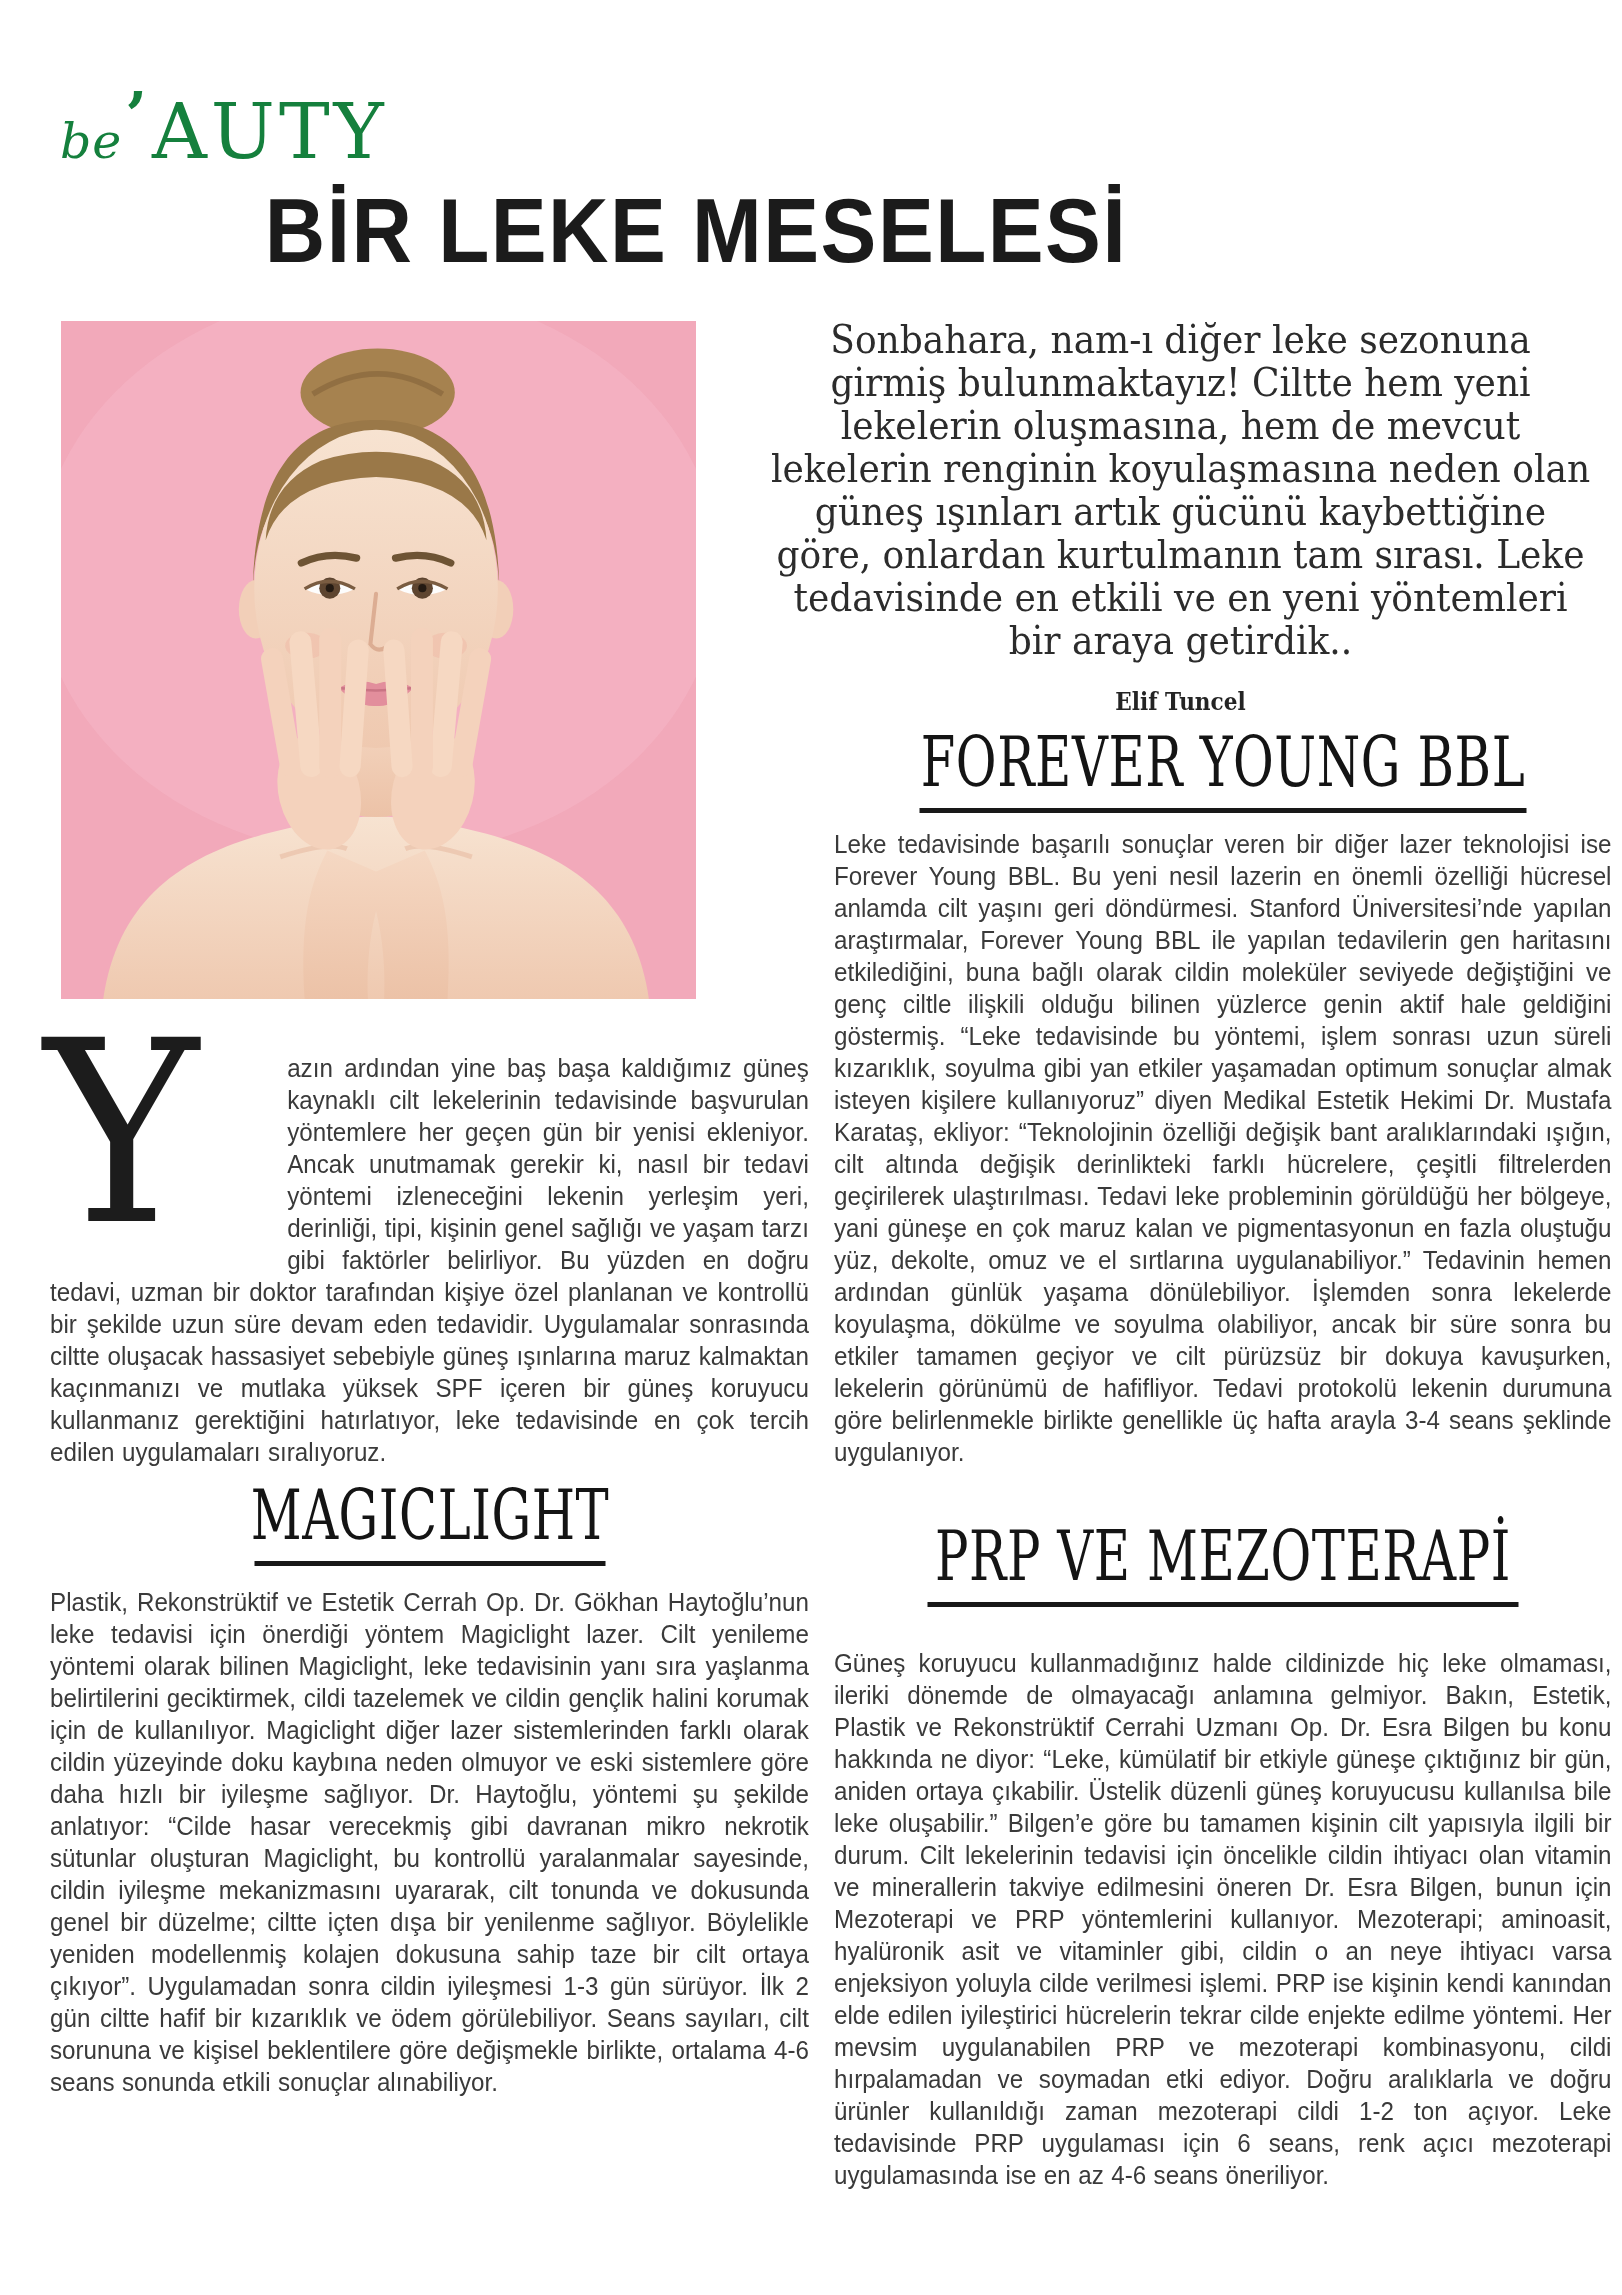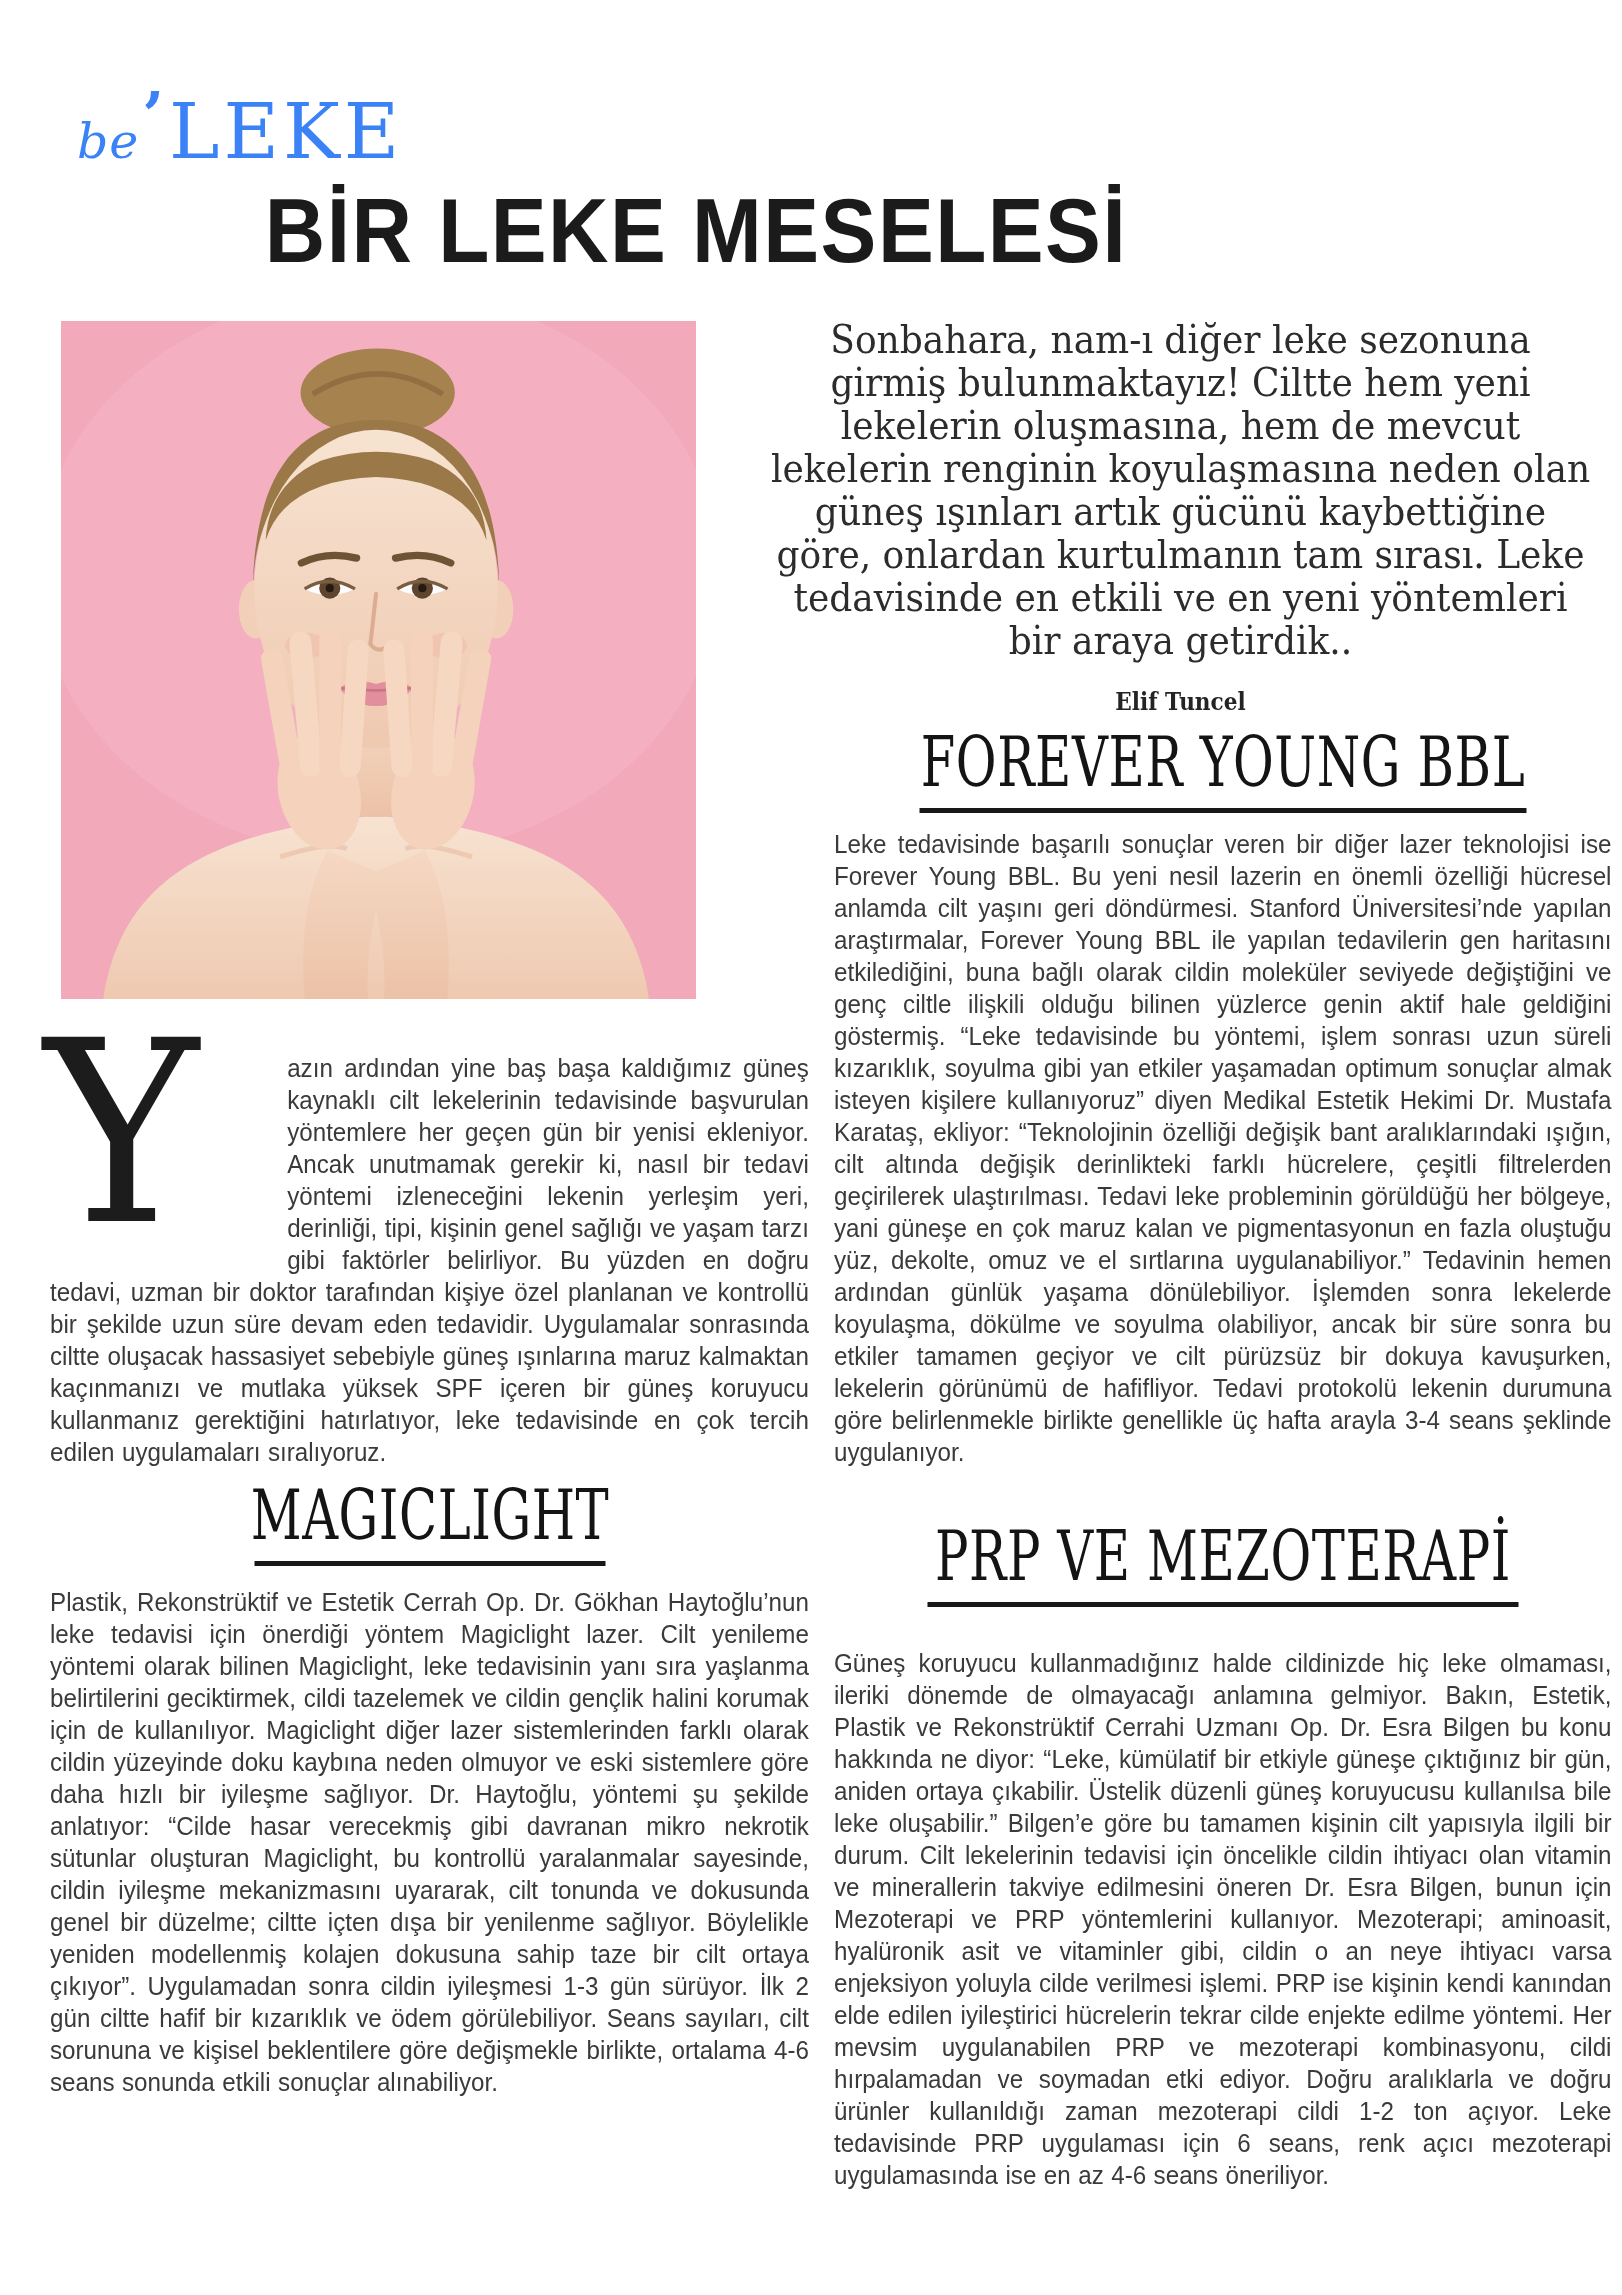--- a/index.html
+++ b/index.html
@@ -1,21 +1,21 @@
 <!DOCTYPE html>
 <html style="font-size:13px"><head>
 <meta charset="utf-8">
 <style>
   html,body{margin:0;padding:0;background:#e8e8e8;}
   #page{
     position:relative;width:1623px;height:2295px;background:#ffffff;
     overflow:hidden;font-family:"Liberation Sans",sans-serif;
   }
   
-  .logo{position:absolute;left:60px;top:94px;display:flex;align-items:baseline;color:#3b82f6;margin-left:17px;}
+  .logo{position:absolute;left:60px;top:94px;display:flex;align-items:baseline;color:#15803d;}
   .logo-be{font:italic 49px/1 "DejaVu Serif",serif;letter-spacing:0.8px;}
   .logo-apos{font:bold 63px/1 "DejaVu Serif",serif;position:relative;top:-21px;margin:0 4.9px 0 3.2px;}
   .logo-auty{font:76px/1 "DejaVu Serif",serif;letter-spacing:4px;}
   
   .title-wrap{position:absolute;left:0;top:183px;width:1391px;height:104px;}
   .title-wrap span{
     position:absolute;left:50%;top:0;transform:translateX(-50%) scaleX(0.92);
     transform-origin:center top;white-space:nowrap;
     font:bold 91px/1.05 "Liberation Sans",sans-serif;letter-spacing:1.6px;color:#1b1b1b;
   }
@@ -59,21 +59,21 @@
   }
 </style>
 </head>
 <body>
 
 <div id="page">
 
   <div class="logo">
     <span class="logo-be">be</span>
     <span class="logo-apos">’</span>
-    <span class="logo-auty">LEKE</span>
+    <span class="logo-auty">AUTY</span>
   </div>
 
   <div class="title-wrap">
     <span>BİR LEKE MESELESİ</span>
   </div>
 
   <div class="photo">
     <svg viewBox="0 0 782 835" preserveAspectRatio="none">
       <defs>
         <linearGradient id="skin" x1="0" y1="0" x2="0" y2="1">

